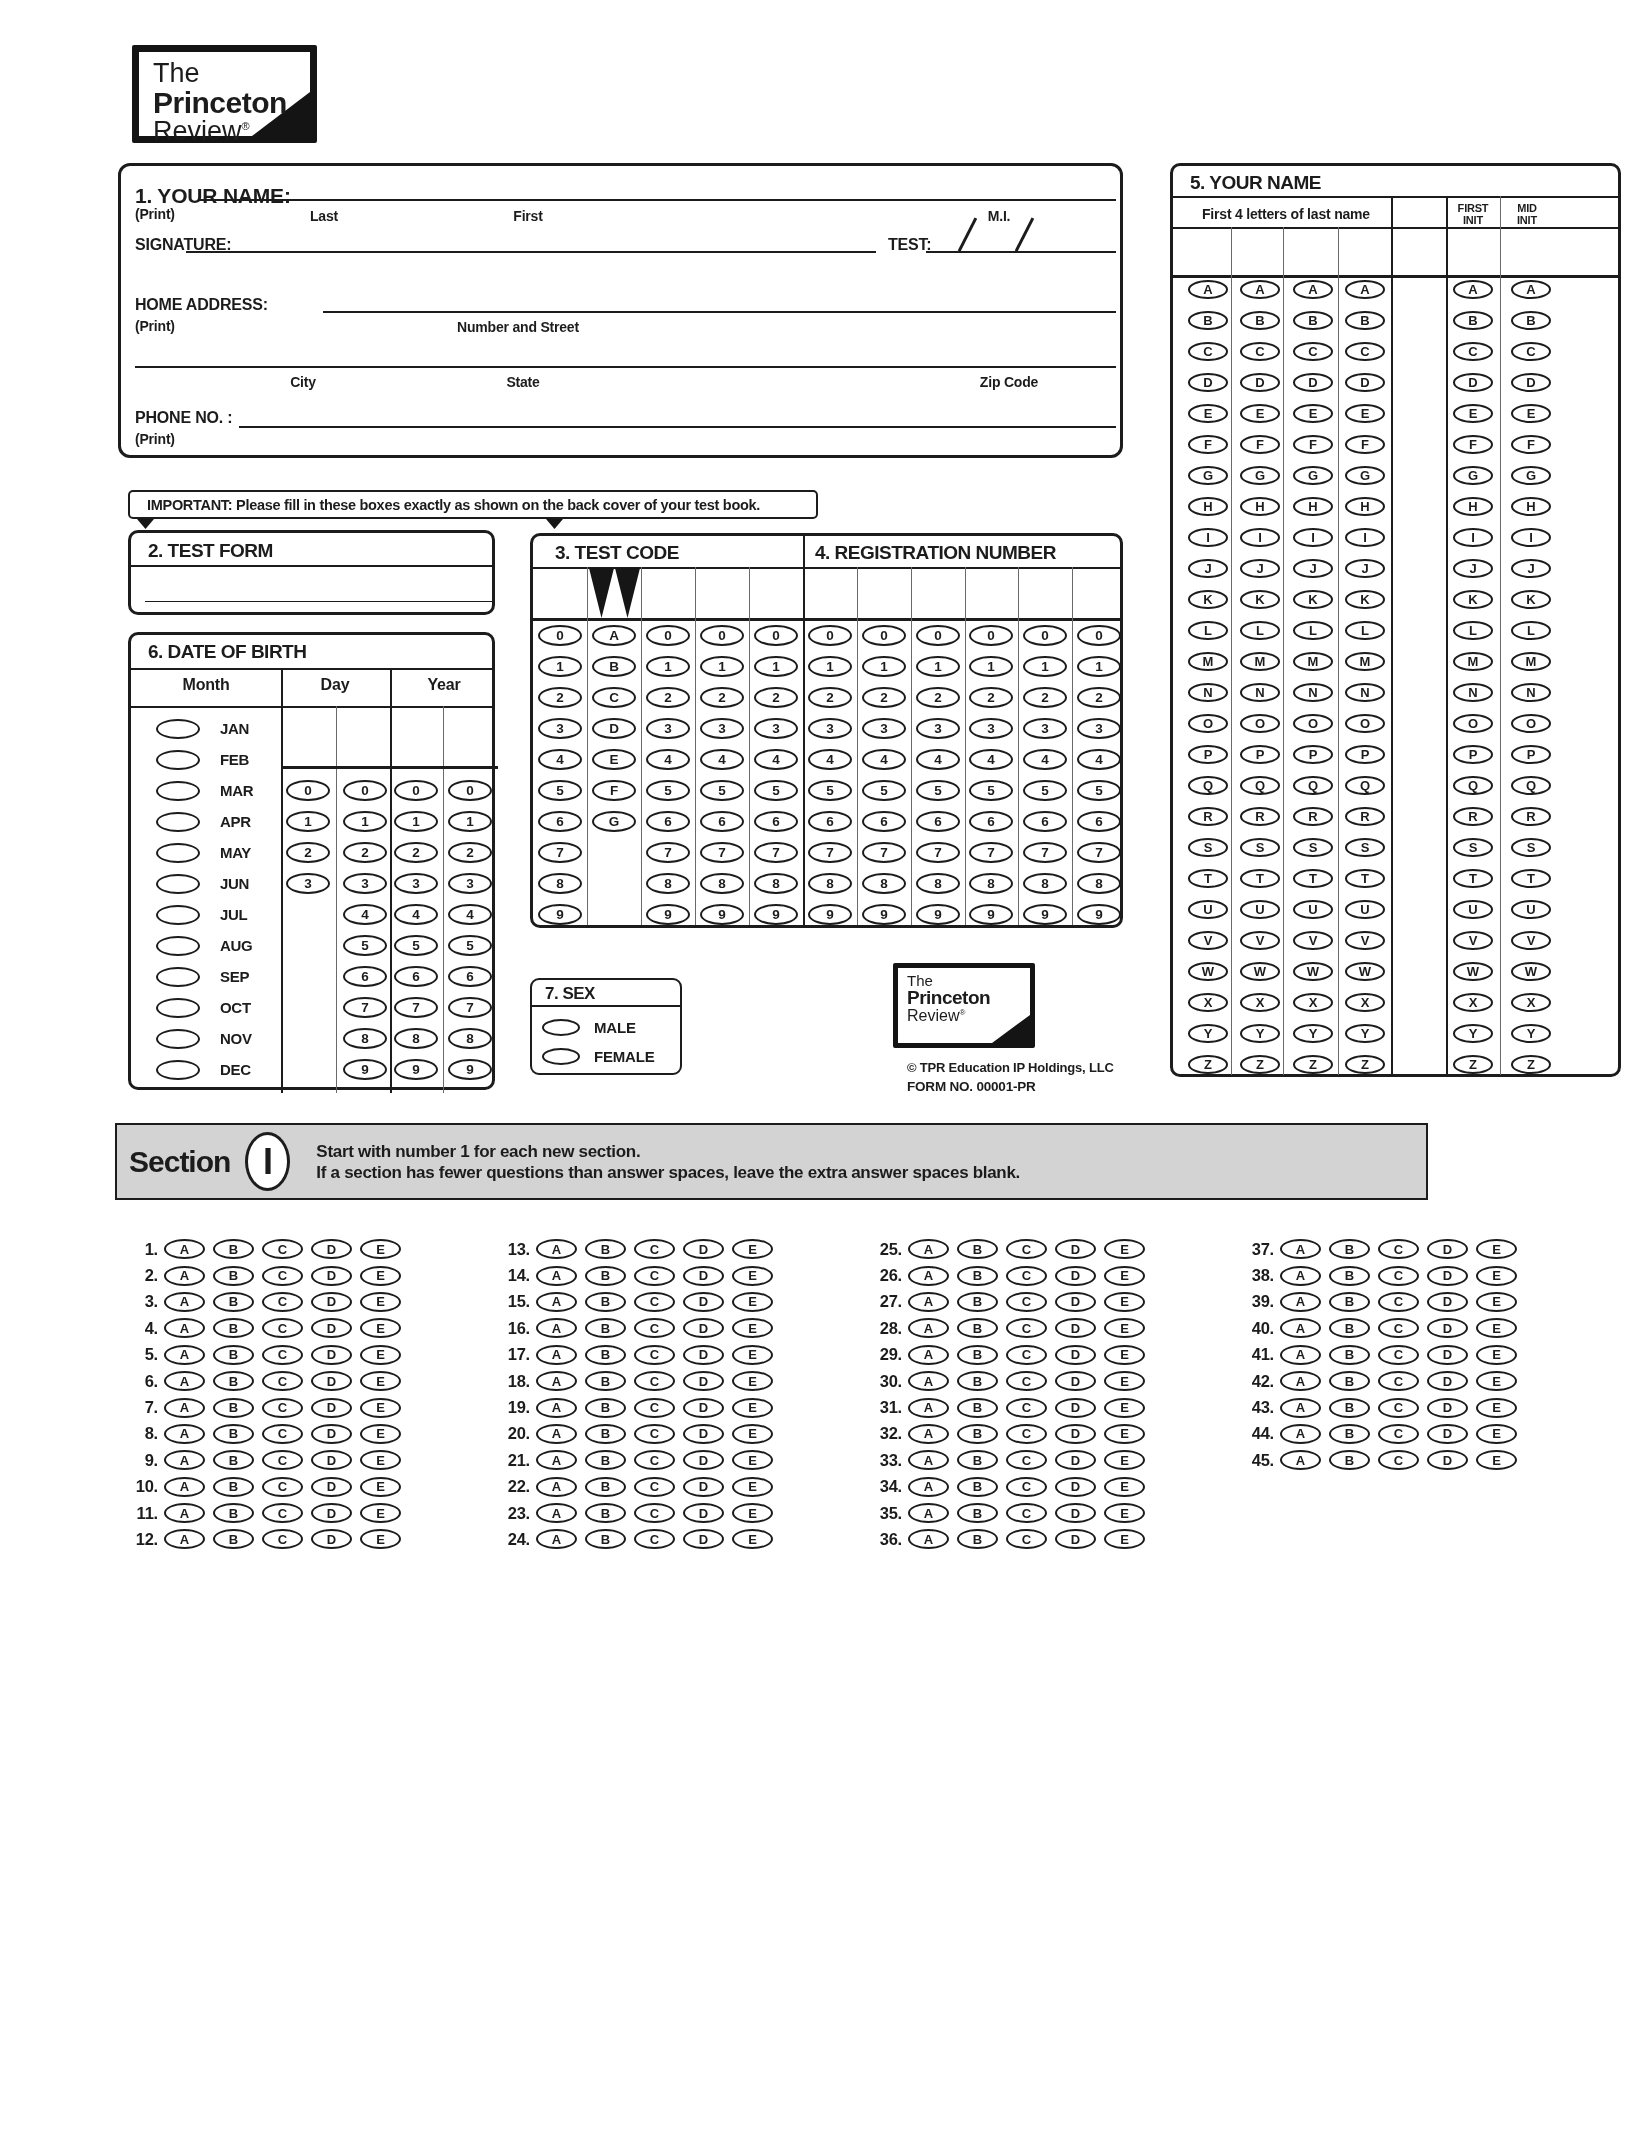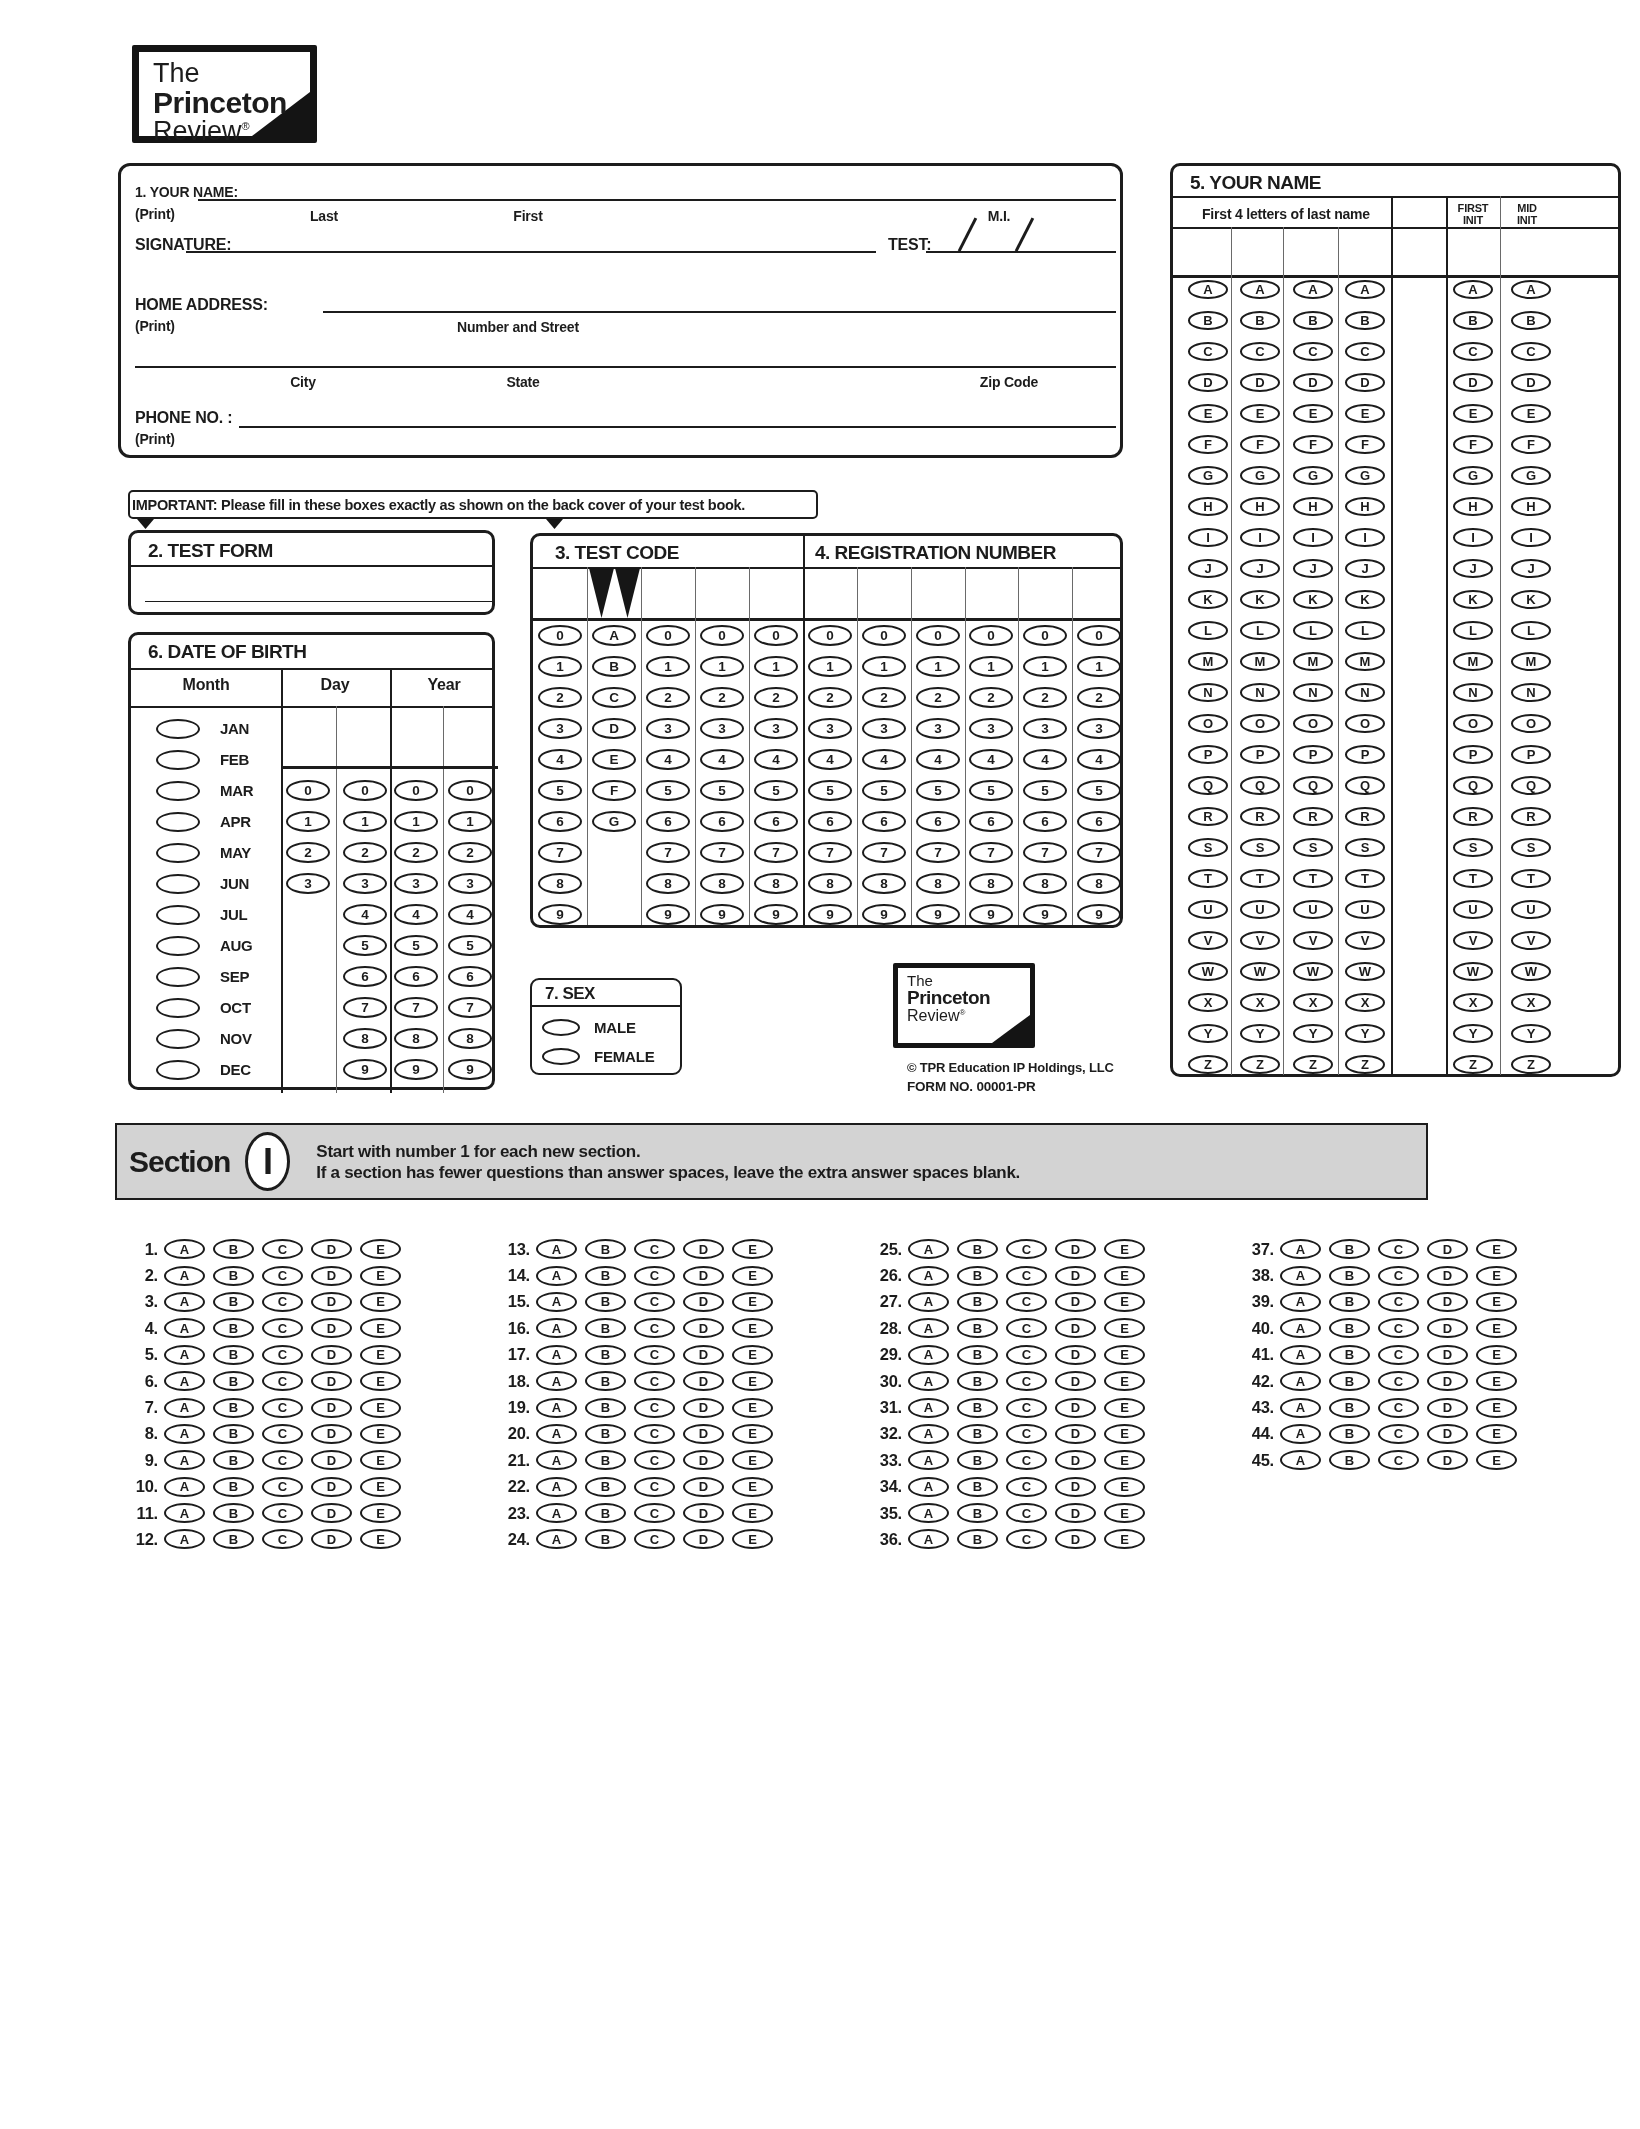--- a/index.html
+++ b/index.html
@@ -78,21 +78,21 @@
     <div class="pad">
       <div class="l1">The</div>
       <div class="l2">Princeton</div>
       <div class="l3"><span>Review</span><sup>®</sup></div>
     </div>
     <div class="tri" style="width:58px; height:44px;"></div>
   </div>
 
 
   <div class="box" style="left:118px; top:163px; width:1005px; height:295px;">
-    <div class="blab" style="left:14px; top:18px; font-size:14px;">1. YOUR NAME:</div>
+    <div class="blab" style="left:14px; top:18px; font-size:21px;">1. YOUR NAME:</div>
     <div class="fline" style="left:77px; top:33px; width:918px;"></div>
     <div class="blab sm" style="left:14px; top:40px;">(Print)</div>
     <div class="blab sm ctr" style="left:177px; top:42px; width:40px;text-align:right;">Last</div>
     <div class="blab sm ctr" style="left:387px; top:42px; width:40px;">First</div>
     <div class="blab sm ctr" style="left:858px; top:42px; width:40px;">M.I.</div>
 
     <div class="blab" style="left:14px; top:70px; font-size:16px;">SIGNATURE:</div>
     <div class="fline" style="left:65px; top:85px; width:690px;"></div>
     <div class="blab" style="left:767px; top:70px; font-size:16px;">TEST:</div>
     <div class="fline" style="left:805px; top:85px; width:190px;"></div>
@@ -107,21 +107,21 @@
     <div class="fline" style="left:14px; top:200px; width:981px;"></div>
     <div class="blab sm ctr" style="left:142px; top:208px; width:80px;">City</div>
     <div class="blab sm ctr" style="left:362px; top:208px; width:80px;">State</div>
     <div class="blab sm ctr" style="left:848px; top:208px; width:80px;">Zip Code</div>
 
     <div class="blab" style="left:14px; top:243px; font-size:16px;">PHONE NO. :</div>
     <div class="fline" style="left:118px; top:260px; width:877px;"></div>
     <div class="blab sm" style="left:14px; top:265px;">(Print)</div>
   </div>
 
-  <div class="abs" style="left:128px; top:490px; width:690px; height:29px; border:2px solid #1c1c1c; border-radius:5px; display:flex; align-items:center; padding-left:2px; font-weight:bold; font-size:14.5px; letter-spacing:-0.3px;">
+  <div class="abs" style="left:128px; top:490px; width:690px; height:29px; border:2px solid #1c1c1c; border-radius:5px; display:flex; align-items:center; padding-left:17px; font-weight:bold; font-size:14.5px; letter-spacing:-0.3px;">
     <span>IMPORTANT:  Please fill in these boxes exactly as shown on the back cover of your test book.</span>
   </div>
   <div class="downarrow" style="left:137px; top:519px;"></div>
   <div class="downarrow" style="left:546px; top:519px;"></div>
 
   <div class="box" style="left:128px; top:530px; width:367px; height:85px; border-radius:10px;">
     <div class="title" style="left:17px; top:7px;">2. TEST FORM</div>
     <div class="hline" style="left:0; top:32px; width:100%;"></div>
     <div class="fline" style="left:14px; top:68px; width:348px; border-bottom-width:1.5px;"></div>
   </div>

